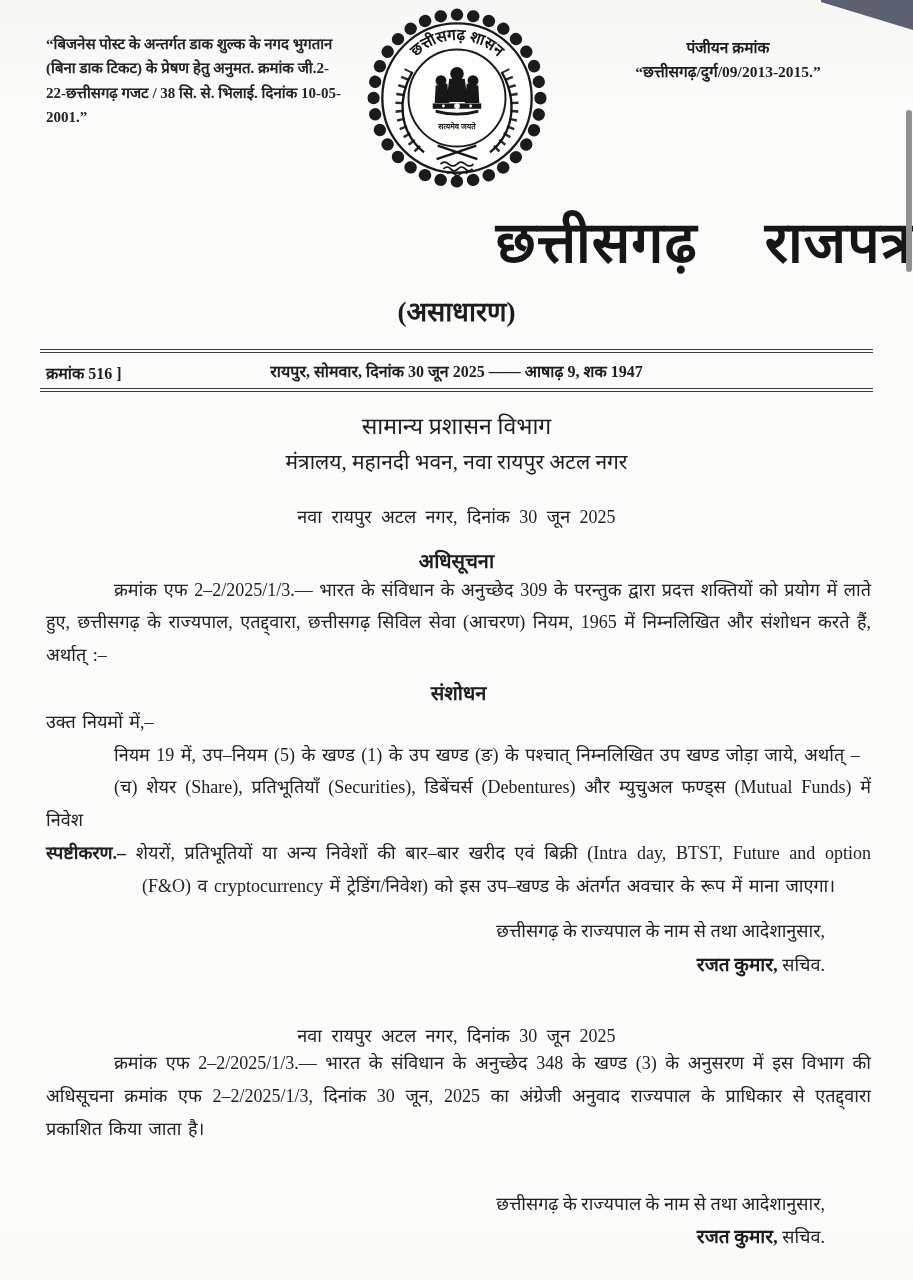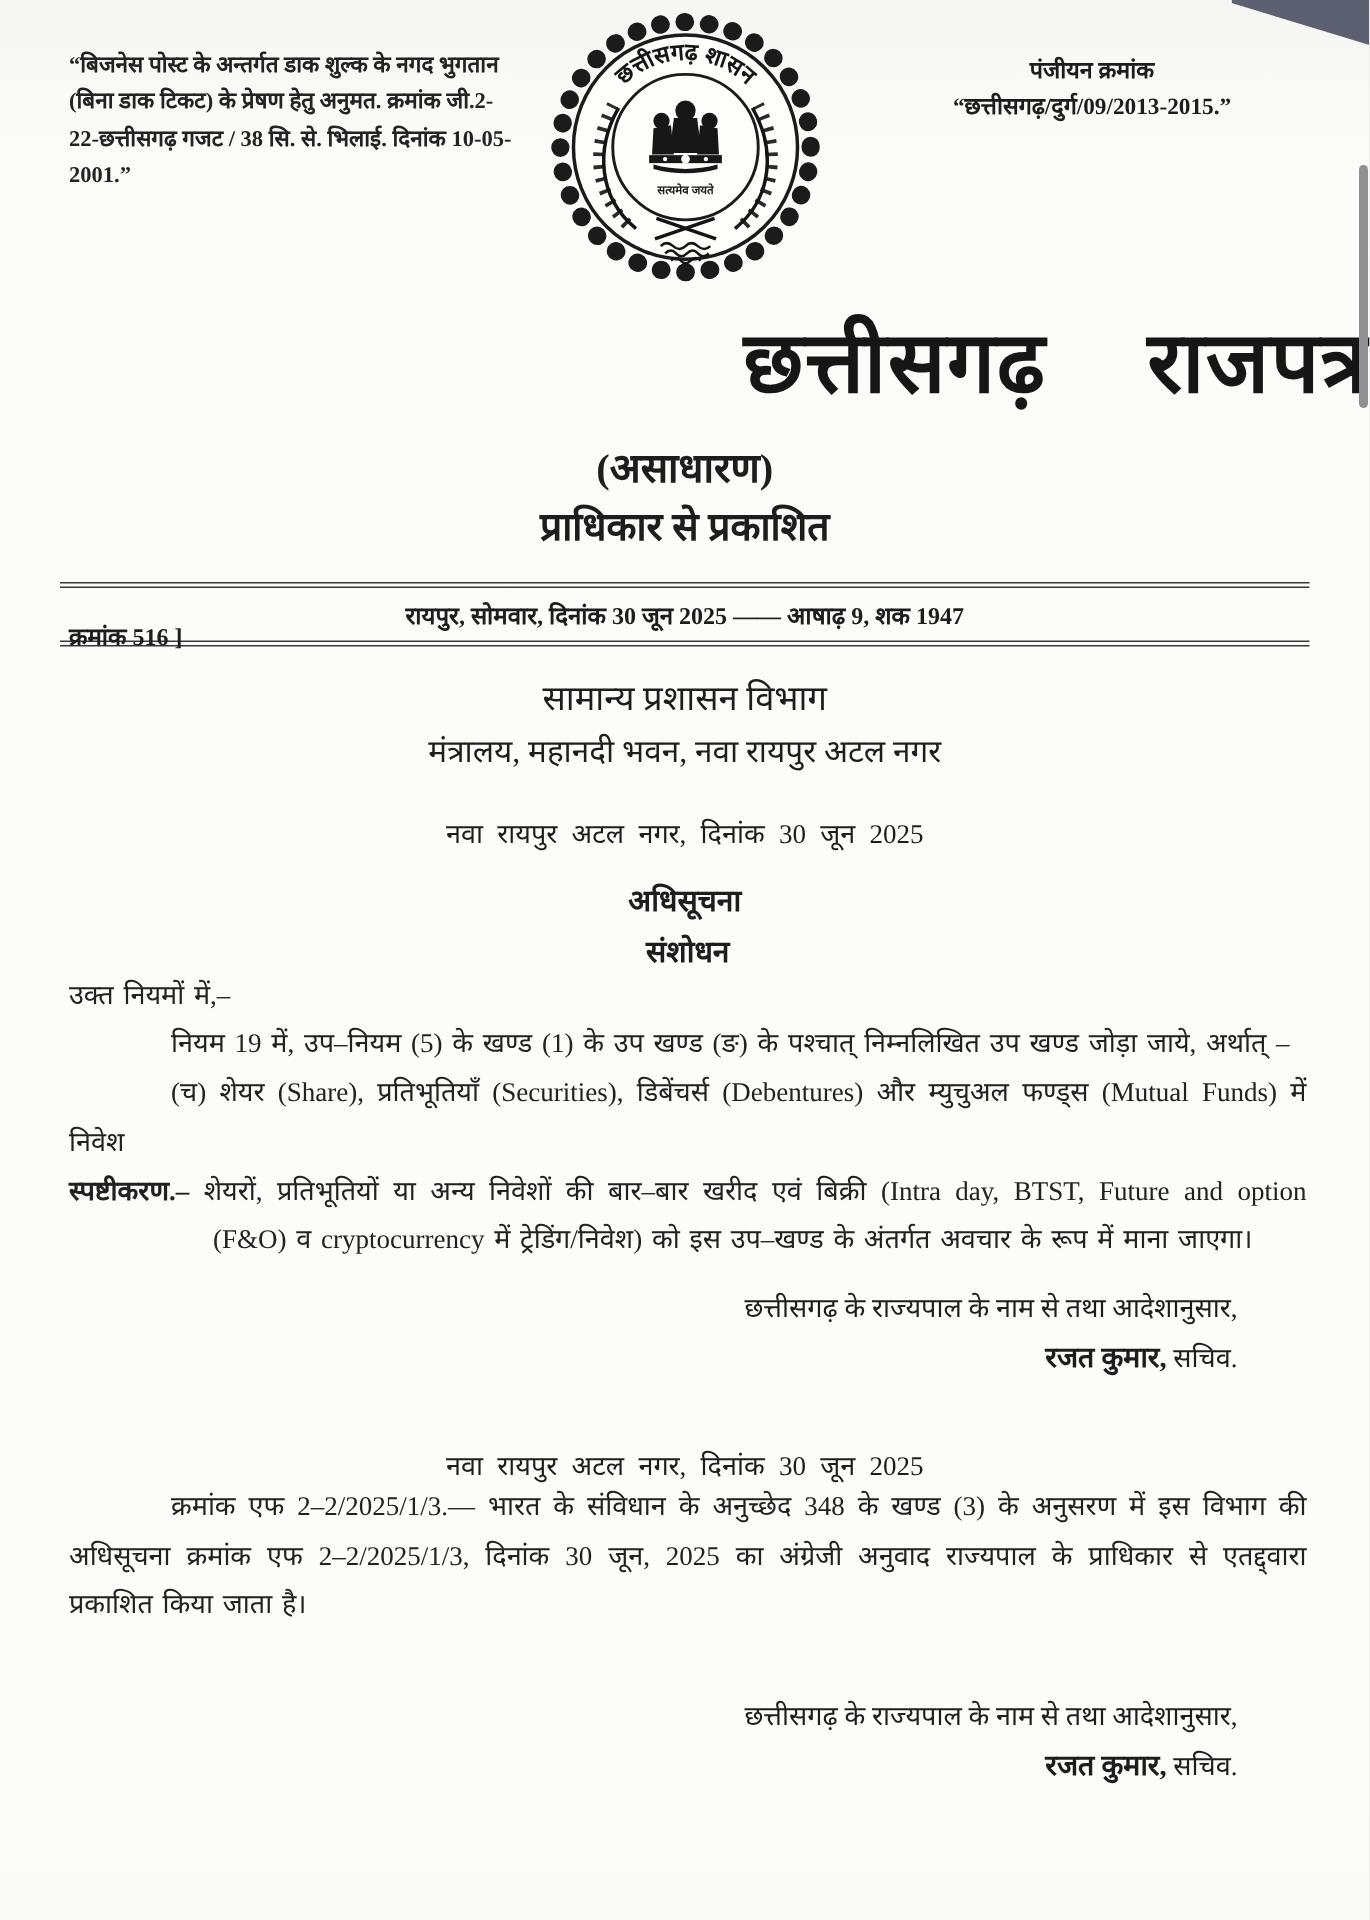--- a/index.html
+++ b/index.html
@@ -36,21 +36,21 @@
     text-align:right;font-size:57px;font-weight:bold;letter-spacing:1px;
     word-spacing:52px;margin-top:10px;line-height:1.15;color:#161616;
   }
   .gz-sub{ text-align:center;font-size:27px;font-weight:bold;margin-top:16px;}
   .gz-pub{ text-align:center;font-size:26px;font-weight:bold;margin-top:3px;}
   .rule-row{
     margin:20px 40px 0 40px;
     border-top:4px double #3a3a3a;border-bottom:4px double #3a3a3a;
     position:relative;padding:7px 0 6px 0;
   }
-  .rule-row .issue-no{position:absolute;left:6px;top:21px;font-size:16px;font-weight:bold;}
+  .rule-row .issue-no{position:absolute;left:6px;top:9px;font-size:16px;font-weight:bold;}
   .rule-row .dateline{text-align:center;font-size:16px;font-weight:bold;}
   .dept{ text-align:center;font-size:23px;font-weight:normal;margin-top:17px;}
   .addr{ text-align:center;font-size:21px;margin-top:6px;}
   .place-date{ text-align:center;font-size:18px;margin-top:29px;word-spacing:5px;}
   .h-notif{ text-align:center;font-size:20px;font-weight:bold;margin-top:19px;}
   .content{margin-left:46px;margin-right:42px;}
   p.body{
     font-size:18px;line-height:1.82;text-align:justify;margin:0;
     word-spacing:2px;color:#212121;
   }
@@ -133,35 +133,35 @@
     </div>
 
     <div class="registration">
       <div>पंजीयन क्रमांक</div>
       <div>“छत्तीसगढ़/दुर्ग/09/2013-2015.”</div>
     </div>
   </div>
 
   <div class="gz-title">छत्तीसगढ़ राजपत्र</div>
   <div class="gz-sub">(असाधारण)</div>
-  <div class="gz-pub">प्राधिकार से प्रकाशित</div>
 
   <div class="rule-row">
     <span class="issue-no">क्रमांक 516 ]</span>
     <div class="dateline">रायपुर, सोमवार, दिनांक 30 जून 2025 —— आषाढ़ 9, शक 1947</div>
   </div>
 
   <div class="dept">सामान्य प्रशासन विभाग</div>
   <div class="addr">मंत्रालय, महानदी भवन, नवा रायपुर अटल नगर</div>
 
   <div class="place-date">नवा रायपुर अटल नगर, दिनांक 30 जून 2025</div>
 
   <div class="h-notif">अधिसूचना</div>
 
   <div class="content">
+    <p class="body indent1 mt-para1">क्रमांक एफ 2–2/2025/1/3.— भारत के संविधान के अनुच्छेद 309 के परन्तुक द्वारा प्रदत्त शक्तियों को प्रयोग में लाते हुए, छत्तीसगढ़ के राज्यपाल, एतद्द्वारा, छत्तीसगढ़ सिविल सेवा (आचरण) नियम, 1965 में निम्नलिखित और संशोधन करते हैं, अर्थात् :–</p>
 
     <div class="h-amend">संशोधन</div>
 
     <p class="body mt-ukt">उक्त नियमों में,–</p>
 
     <p class="body indent1 mt-para2">नियम 19 में, उप–नियम (5) के खण्ड (1) के उप खण्ड (ङ) के पश्चात् निम्नलिखित उप खण्ड जोड़ा जाये, अर्थात् –</p>
 
     <p class="body indent1 mt-clause">(च) शेयर (Share), प्रतिभूतियाँ (Securities), डिबेंचर्स (Debentures) और म्युचुअल फण्ड्स (Mutual Funds) में निवेश</p>
 
     <p class="body explanation"><span class="label">स्पष्टीकरण.–</span><span> शेयरों, प्रतिभूतियों या अन्य निवेशों की बार–बार खरीद एवं बिक्री (Intra day, BTST, Future and option (F&amp;O) व cryptocurrency में ट्रेडिंग/निवेश) को इस उप–खण्ड के अंतर्गत अवचार के रूप में माना जाएगा।</span></p>

